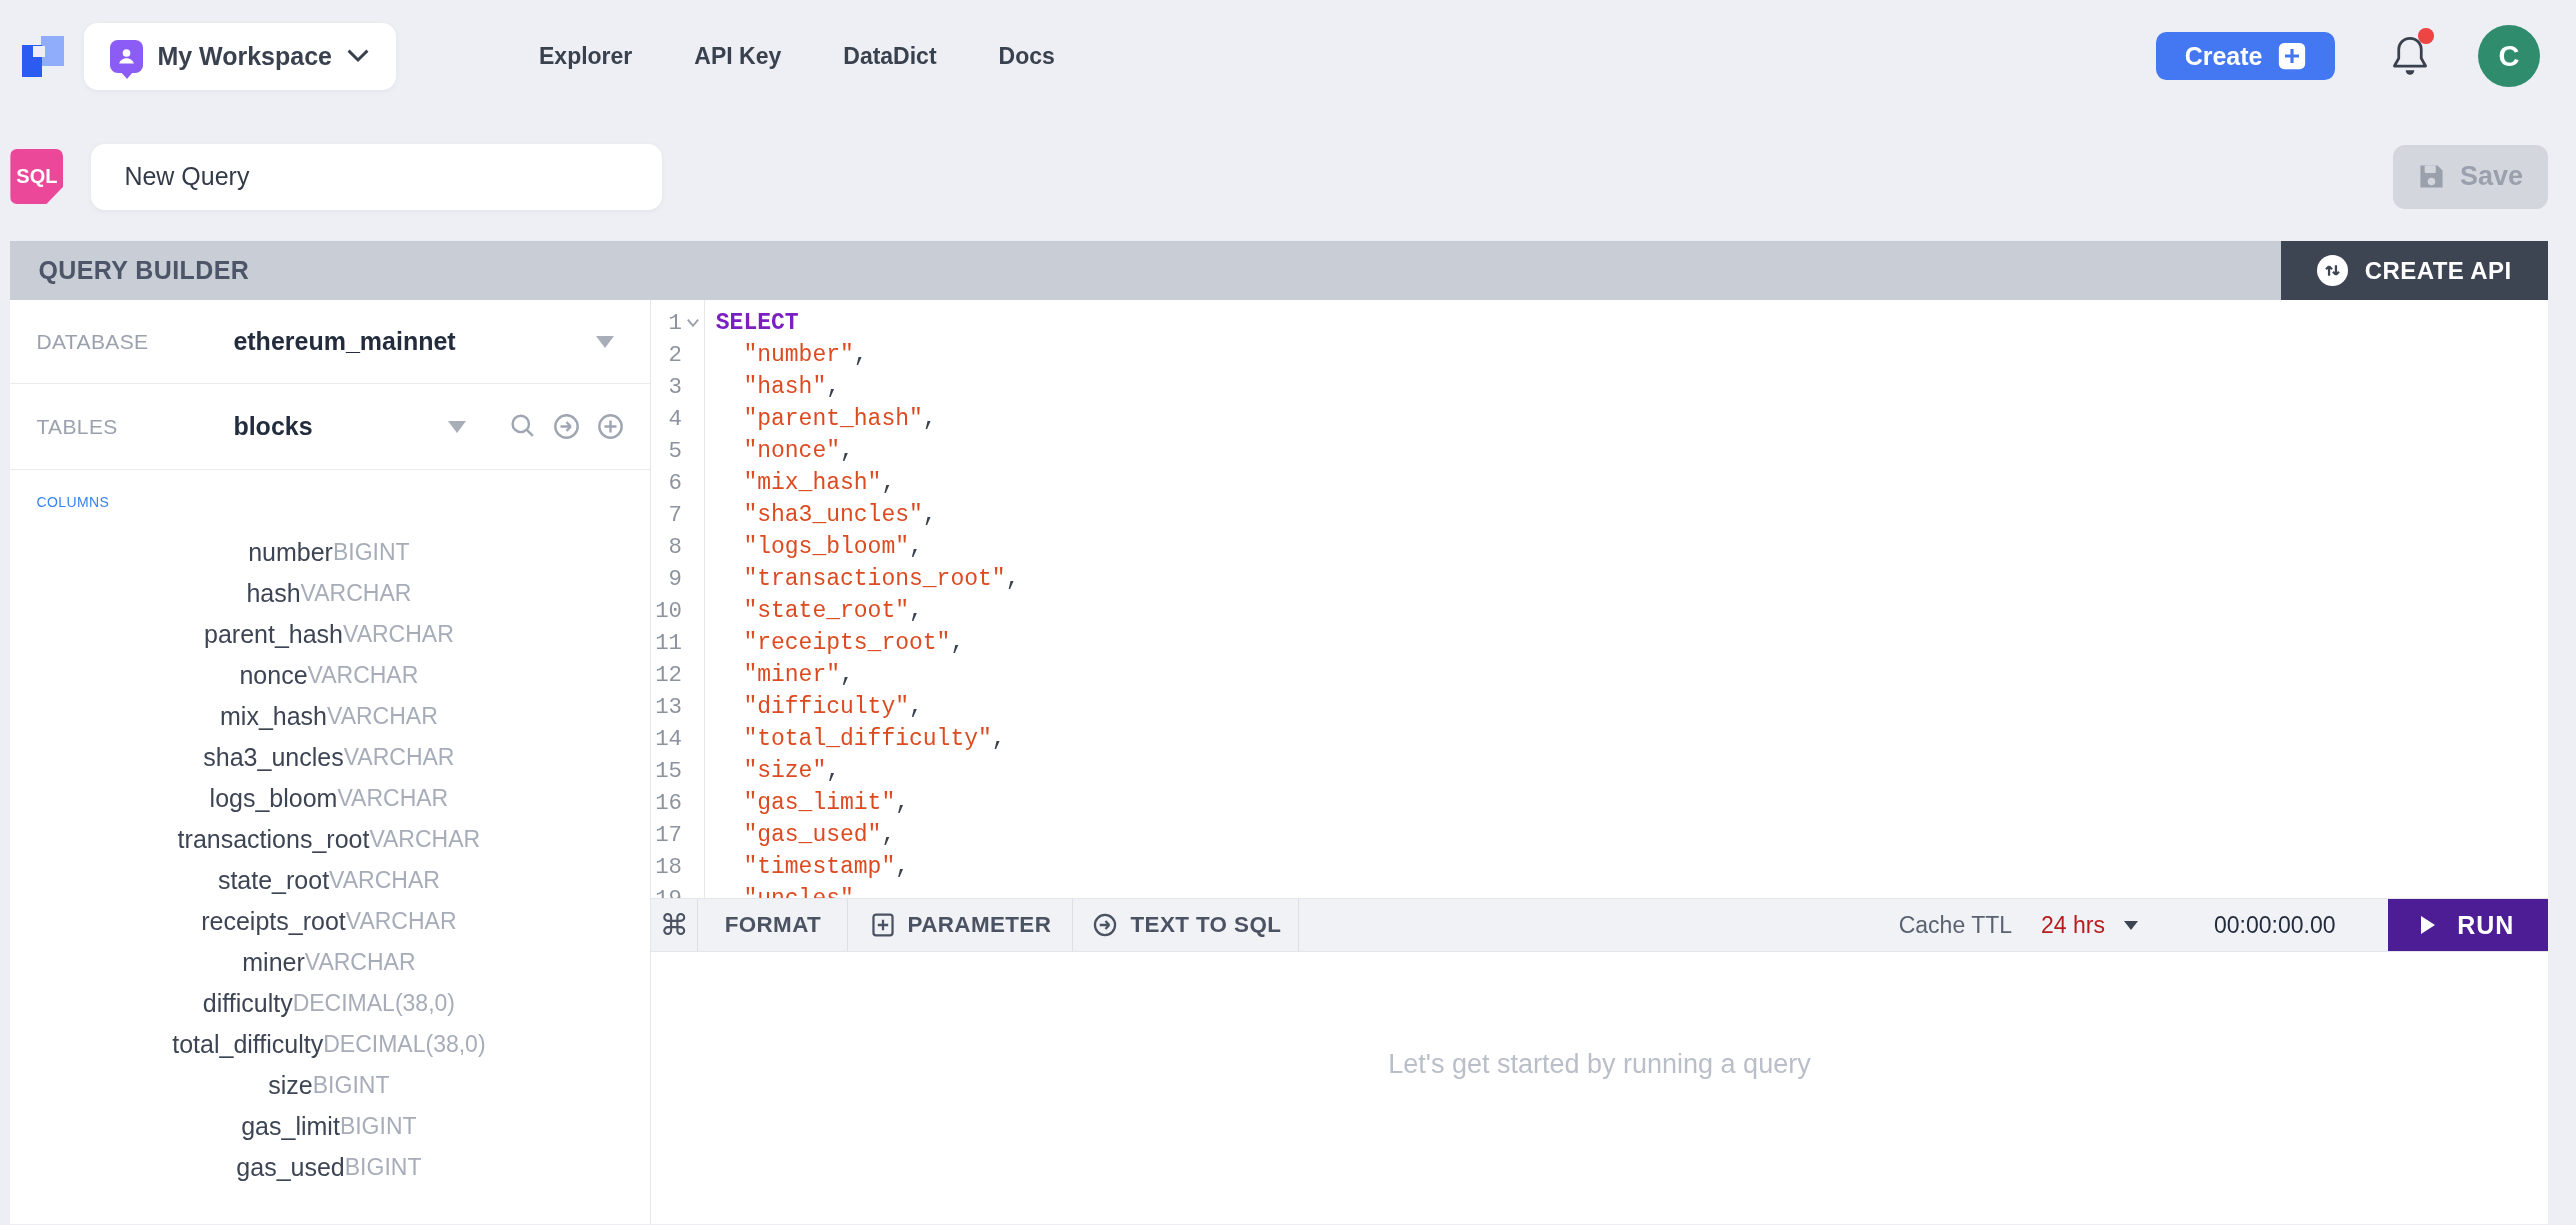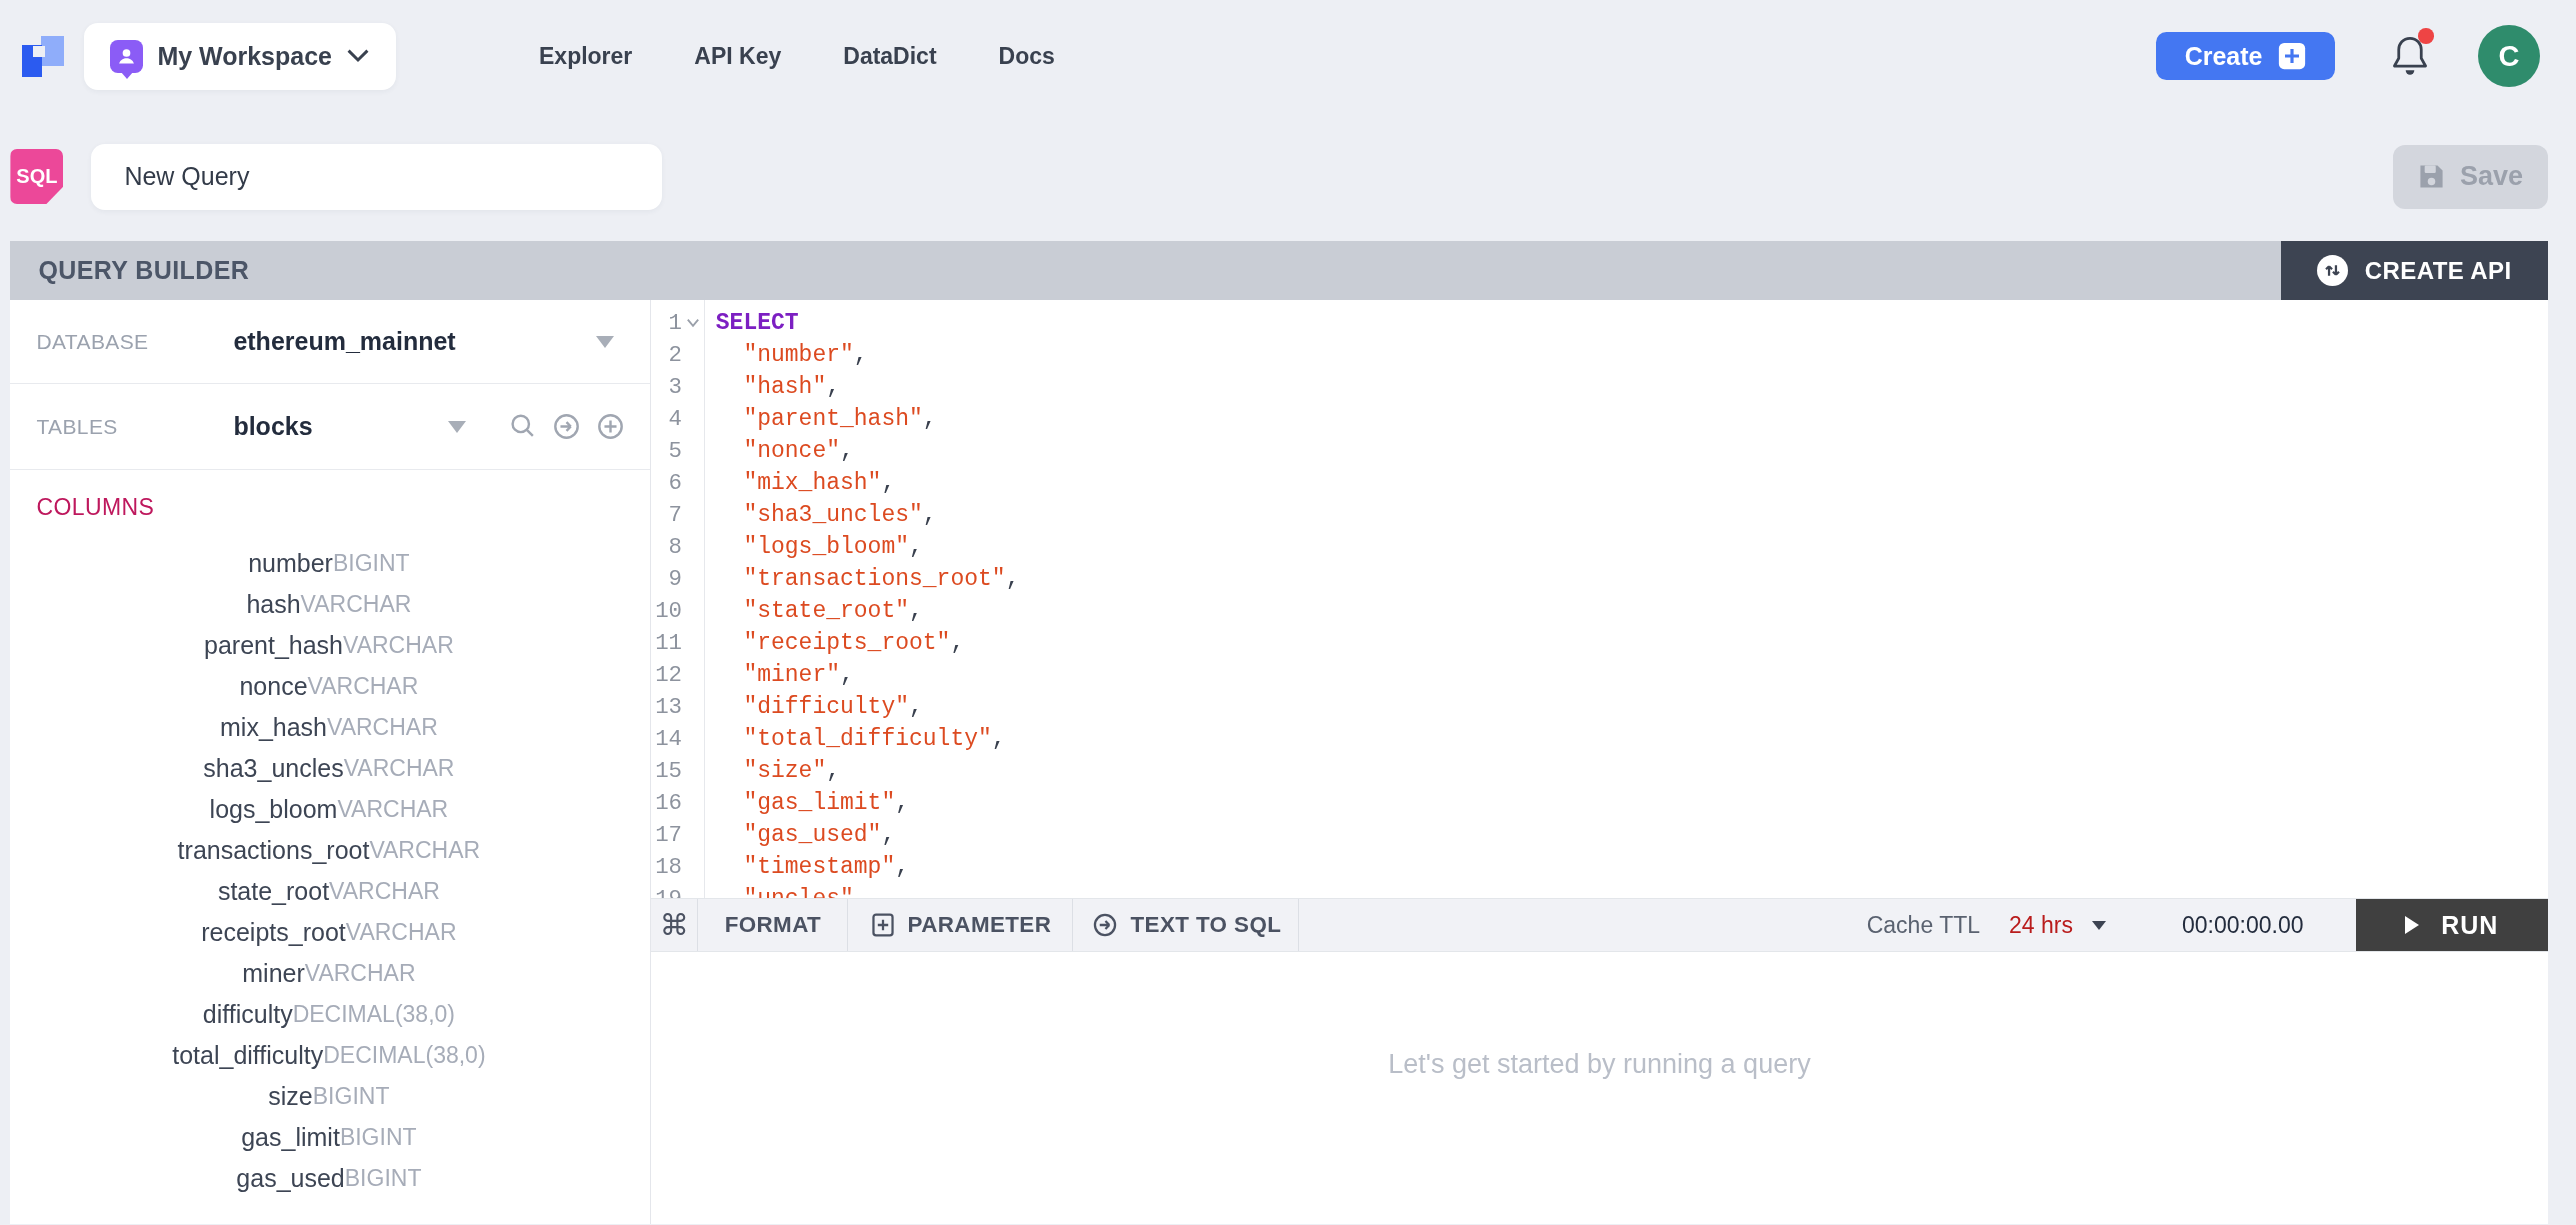--- a/index.html
+++ b/index.html
@@ -62,21 +62,21 @@
   .side-row.tb { height:86px; }
   .side-label { width:197px; font-size:21px; color:#9ba2ae; letter-spacing:0.4px; flex:none; }
   .side-value { flex:1; font-size:25px; font-weight:700; color:#232c3d; }
   .caret-down { width:0; height:0; border-left:9.5px solid transparent; border-right:9.5px solid transparent;
     border-top:12px solid #a8aeb8; cursor:pointer; }
   .db .caret-down { margin-right:12px; }
   .tb .caret-down { margin-right:41px; }
   .tb-icons { display:flex; align-items:center; gap:13px; }
   .icon-btn { cursor:pointer; display:flex; }
   .columns-sec { padding:24px 0 0 0; }
-  .columns-head { font-size:23px; color:#be185d; letter-spacing:0.4px; padding:0 26px; margin-bottom:22.4px; }
+  .columns-head { font-size:14px; color:#3b82f6; letter-spacing:0.4px; padding:0 26px; margin-bottom:22.4px; }
   .col-row { height:41px; display:flex; align-items:center; justify-content:center;
     padding:0 29px 0 26px; cursor:pointer; }
   .col-name { font-size:25px; color:#3d4554; }
   .col-type { font-size:23px; color:#a6acb8; }
 
   
   .editor-col { flex:1; display:flex; flex-direction:column; min-width:0; }
   .code-area { height:598px; display:grid; grid-template-columns:54px 1fr; overflow:hidden; cursor:text; }
   .gutter { border-right:1.7px solid #e6e8ec; padding-top:7px; }
   .g-row { height:32px; display:flex; align-items:center; justify-content:flex-end;
@@ -100,21 +100,21 @@
   .tb-format { width:150px; }
   .tb-param { width:225px; }
   .tb-ttsql { width:226px; }
   .tb-spacer { flex:1; }
   .cache-group { display:flex; align-items:center; gap:29px; margin-right:76px; }
   .cache-label { font-size:23px; color:#5a6270; }
   .cache-value { display:flex; align-items:center; gap:19px; font-size:23px; color:#b91c1c; cursor:pointer; }
   .mini-caret { width:0; height:0; border-left:7.8px solid transparent; border-right:7.8px solid transparent;
     border-top:9.5px solid #3d4452; }
   .timer { font-size:23px; color:#232c3d; margin-right:52px; display:flex; align-items:center; }
-  .run-btn { width:192px; background:#404040; color:#fff; border:none; display:flex; align-items:center;
+  .run-btn { width:160px; background:#4c1d95; color:#fff; border:none; display:flex; align-items:center;
     justify-content:center; gap:22.4px; font-size:25px; font-weight:700; letter-spacing:0.9px;
     font-family:inherit; cursor:pointer; }
   .play-tri { width:0; height:0; border-top:9.5px solid transparent; border-bottom:9.5px solid transparent;
     border-left:14.7px solid #fff; }
 
   
   .results { flex:1; display:flex; justify-content:center; align-items:flex-start; padding-top:97px; }
   .empty-msg { font-size:27px; color:#b9bec8; }
 
   svg { display:block; }

